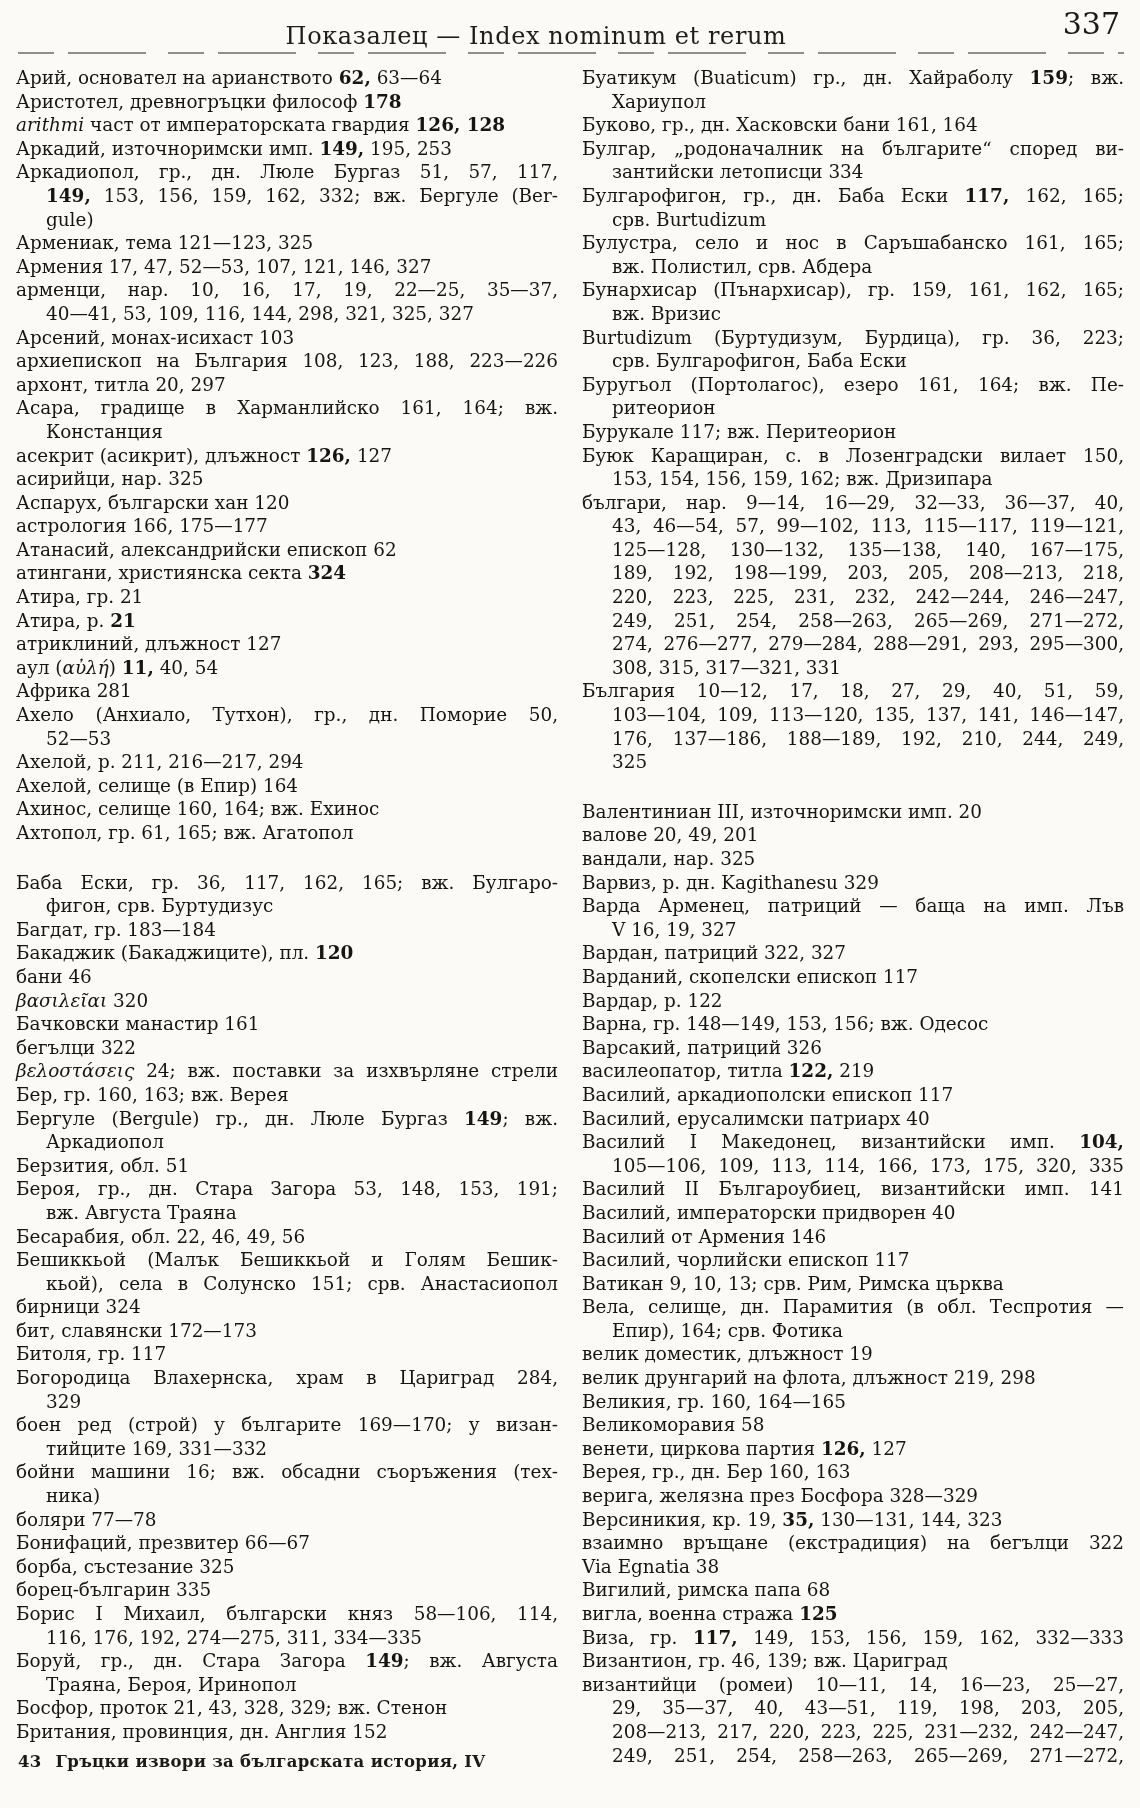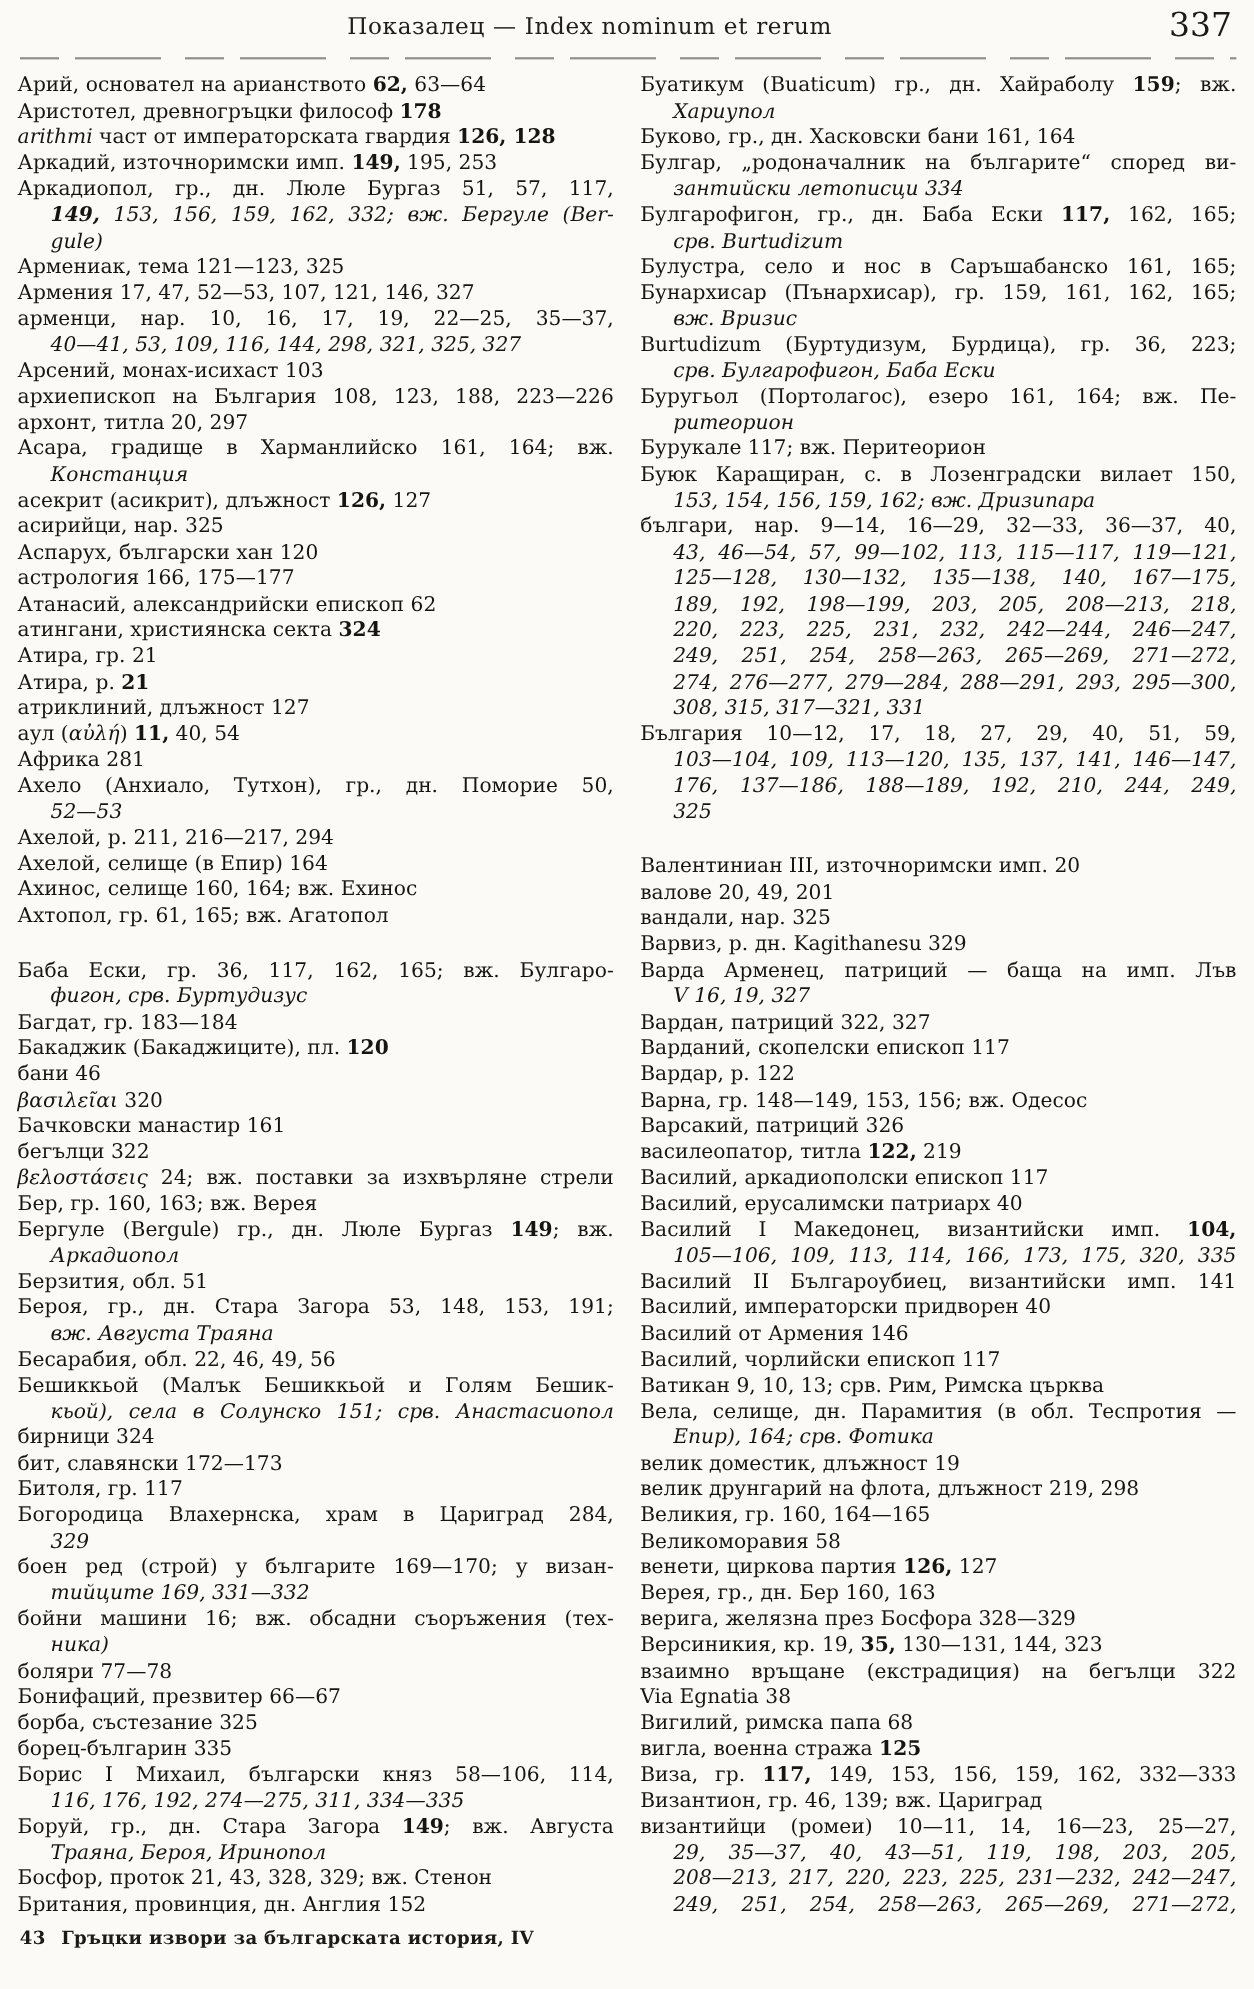--- a/index.html
+++ b/index.html
@@ -8,23 +8,23 @@
     width:1140px;height:1808px;
     box-sizing:border-box;
     background:#fbfaf6;
     color:#171513;
     font-family:"DejaVu Serif", serif;
     padding:6px 14px 0 16px;
     overflow:hidden;
   }
   header{position:relative;height:44px;}
   .htitle{
-    position:absolute;left:0;right:70px;top:6px;
+    position:absolute;left:0;right:70px;top:16px;
     text-align:center;
-    font-size:21px;letter-spacing:.6px;
+    font-size:24px;letter-spacing:.6px;
     color:#201d1a;
   }
   .pagenum{
     position:absolute;right:6px;top:0px;
     font-size:30px;color:#1c1a17;
   }
   .rule{
     height:2px;margin:2px 2px 12px 2px;
     background:repeating-linear-gradient(90deg,#3a3632 0 36px,transparent 36px 50px,#3a3632 50px 128px,transparent 128px 150px);
     opacity:.55;
@@ -33,21 +33,21 @@
     display:flex;gap:24px;
     align-items:flex-start;
   }
   .col{
     width:542px;flex:0 0 542px;
     font-size:18.4px;
     line-height:23.6px;
   }
   .line{white-space:normal;text-align:left;}
   .line.just{text-align:justify;text-align-last:justify;}
-  .line.ind{padding-left:30px;font-style:italic;}
+  .line.ind{padding-left:30px;}
   .line.gap{margin-top:26px;}
   .line b{font-weight:bold;}
   .line i{font-style:italic;}
   footer{
     position:absolute;left:18px;top:1752px;
     font-size:16.5px;font-weight:bold;color:#1c1a17;
     letter-spacing:.3px;
   }
   footer .sig{margin-right:8px;}
 </style>
@@ -135,20 +135,21 @@
       </div>
     <div class="col">
         <div class="line just">Буатикум (Buaticum) гр., дн. Хайраболу <b>159</b>; вж.</div>
         <div class="line ind">Хариупол</div>
         <div class="line">Буково, гр., дн. Хасковски бани 161, 164</div>
         <div class="line just">Булгар, „родоначалник на българите“ според ви-</div>
         <div class="line ind">зантийски летописци 334</div>
         <div class="line just">Булгарофигон, гр., дн. Баба Ески <b>117,</b> 162, 165;</div>
         <div class="line ind">срв. Burtudizum</div>
         <div class="line just">Булустра, село и нос в Саръшабанско 161, 165;</div>
+        <div class="line ind">вж. Полистил, срв. Абдера</div>
         <div class="line just">Бунархисар (Пънархисар), гр. 159, 161, 162, 165;</div>
         <div class="line ind">вж. Вризис</div>
         <div class="line just">Burtudizum (Буртудизум, Бурдица), гр. 36, 223;</div>
         <div class="line ind">срв. Булгарофигон, Баба Ески</div>
         <div class="line just">Буругьол (Портолагос), езеро 161, 164; вж. Пе-</div>
         <div class="line ind">ритеорион</div>
         <div class="line">Бурукале 117; вж. Перитеорион</div>
         <div class="line just">Буюк Каращиран, с. в Лозенградски вилает 150,</div>
         <div class="line ind">153, 154, 156, 159, 162; вж. Дризипара</div>
         <div class="line just">българи, нар. 9—14, 16—29, 32—33, 36—37, 40,</div>

